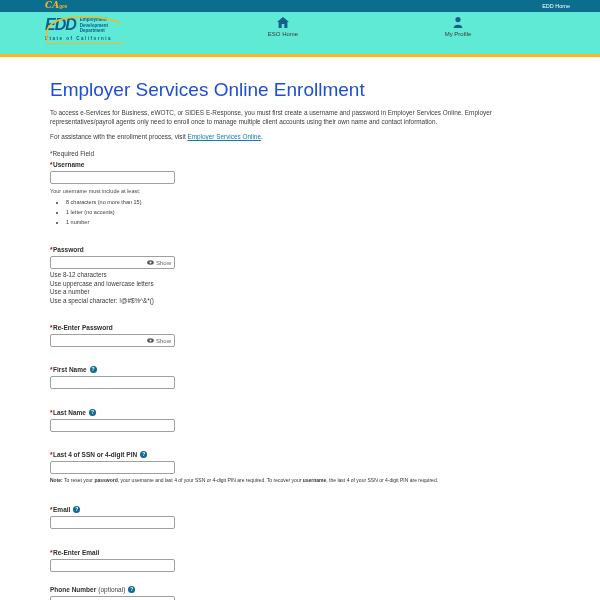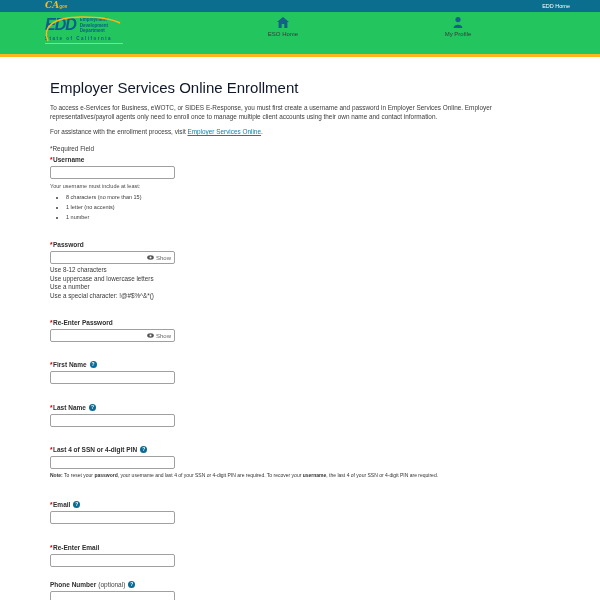--- a/index.html
+++ b/index.html
@@ -8,39 +8,39 @@
 
   
   .topbar { height:12px; background:#0b6e8e; display:flex; align-items:center;
     justify-content:space-between; padding:0 30px 0 45px; }
   .cagov { color:#fdb71c; font-family:"DejaVu Serif", serif; font-style:italic;
     font-weight:bold; font-size:9px; line-height:12px; }
   .cagov .gov { font-size:4.5px; font-style:normal; font-family:"Liberation Sans",sans-serif; }
   .topbar-link { color:#ffffff; font-size:5.5px; text-decoration:none; }
 
   
-  .header { height:42px; background:#22c55e; position:relative; }
+  .header { height:42px; background:#5eead4; position:relative; }
   .edd-logo { position:absolute; left:45px; top:4px; width:80px; }
   .edd-swoosh { position:absolute; left:-5px; top:-2px; }
   .edd-row { display:flex; align-items:flex-start; }
   .edd-big { font-size:16px; font-weight:bold; font-style:italic; color:#0d5c8f;
     letter-spacing:-1px; line-height:17px; }
   .edd-dept { margin-left:4px; margin-top:1px; }
   .edd-dept div { font-size:4.5px; font-weight:bold; color:#0d5c8f; line-height:5.5px; }
   .edd-state { font-size:4.5px; font-weight:bold; color:#0d5c8f; letter-spacing:1.5px;
     border-bottom:1.5px solid #fdb71c; padding:1px 0 2px 0; margin-top:1px; width:78px; }
   .nav-item { position:absolute; top:5px; width:80px; display:flex; flex-direction:column;
     align-items:center; cursor:pointer; text-decoration:none; }
   .nav-eso { left:243px; } .nav-profile { left:418px; }
   .nav-item .nav-label { font-size:6px; color:#3a3a3a; margin-top:3px; }
   .gold-rule { height:3px; background:#fdb71c; }
 
   
   .content { padding:22px 45px 0 50px; }
-  h1 { font-size:15px; font-weight:normal; color:#0f172a; margin-bottom:8px; }
+  h1 { font-size:19px; font-weight:normal; color:#1d4ed8; margin-bottom:8px; }
   .intro { font-size:6.4px; line-height:8.6px; color:#3b3b3b; margin-bottom:7px; width:505px; }
   .assist { font-size:6.4px; color:#3b3b3b; margin-bottom:10px; }
   .assist a { color:#0f7ea8; text-decoration:underline; }
   .required-note { font-size:6.4px; color:#3b3b3b; margin-bottom:3px; }
 
   .group { margin-bottom:18px; }
   .field-label { font-size:6.5px; font-weight:bold; color:#2e2e2e; line-height:9px;
     margin-bottom:2px; display:flex; align-items:center; }
   .req { color:#cc0000; margin-right:0.5px; }
   .optional { font-weight:normal; color:#444; margin-left:2px; }

